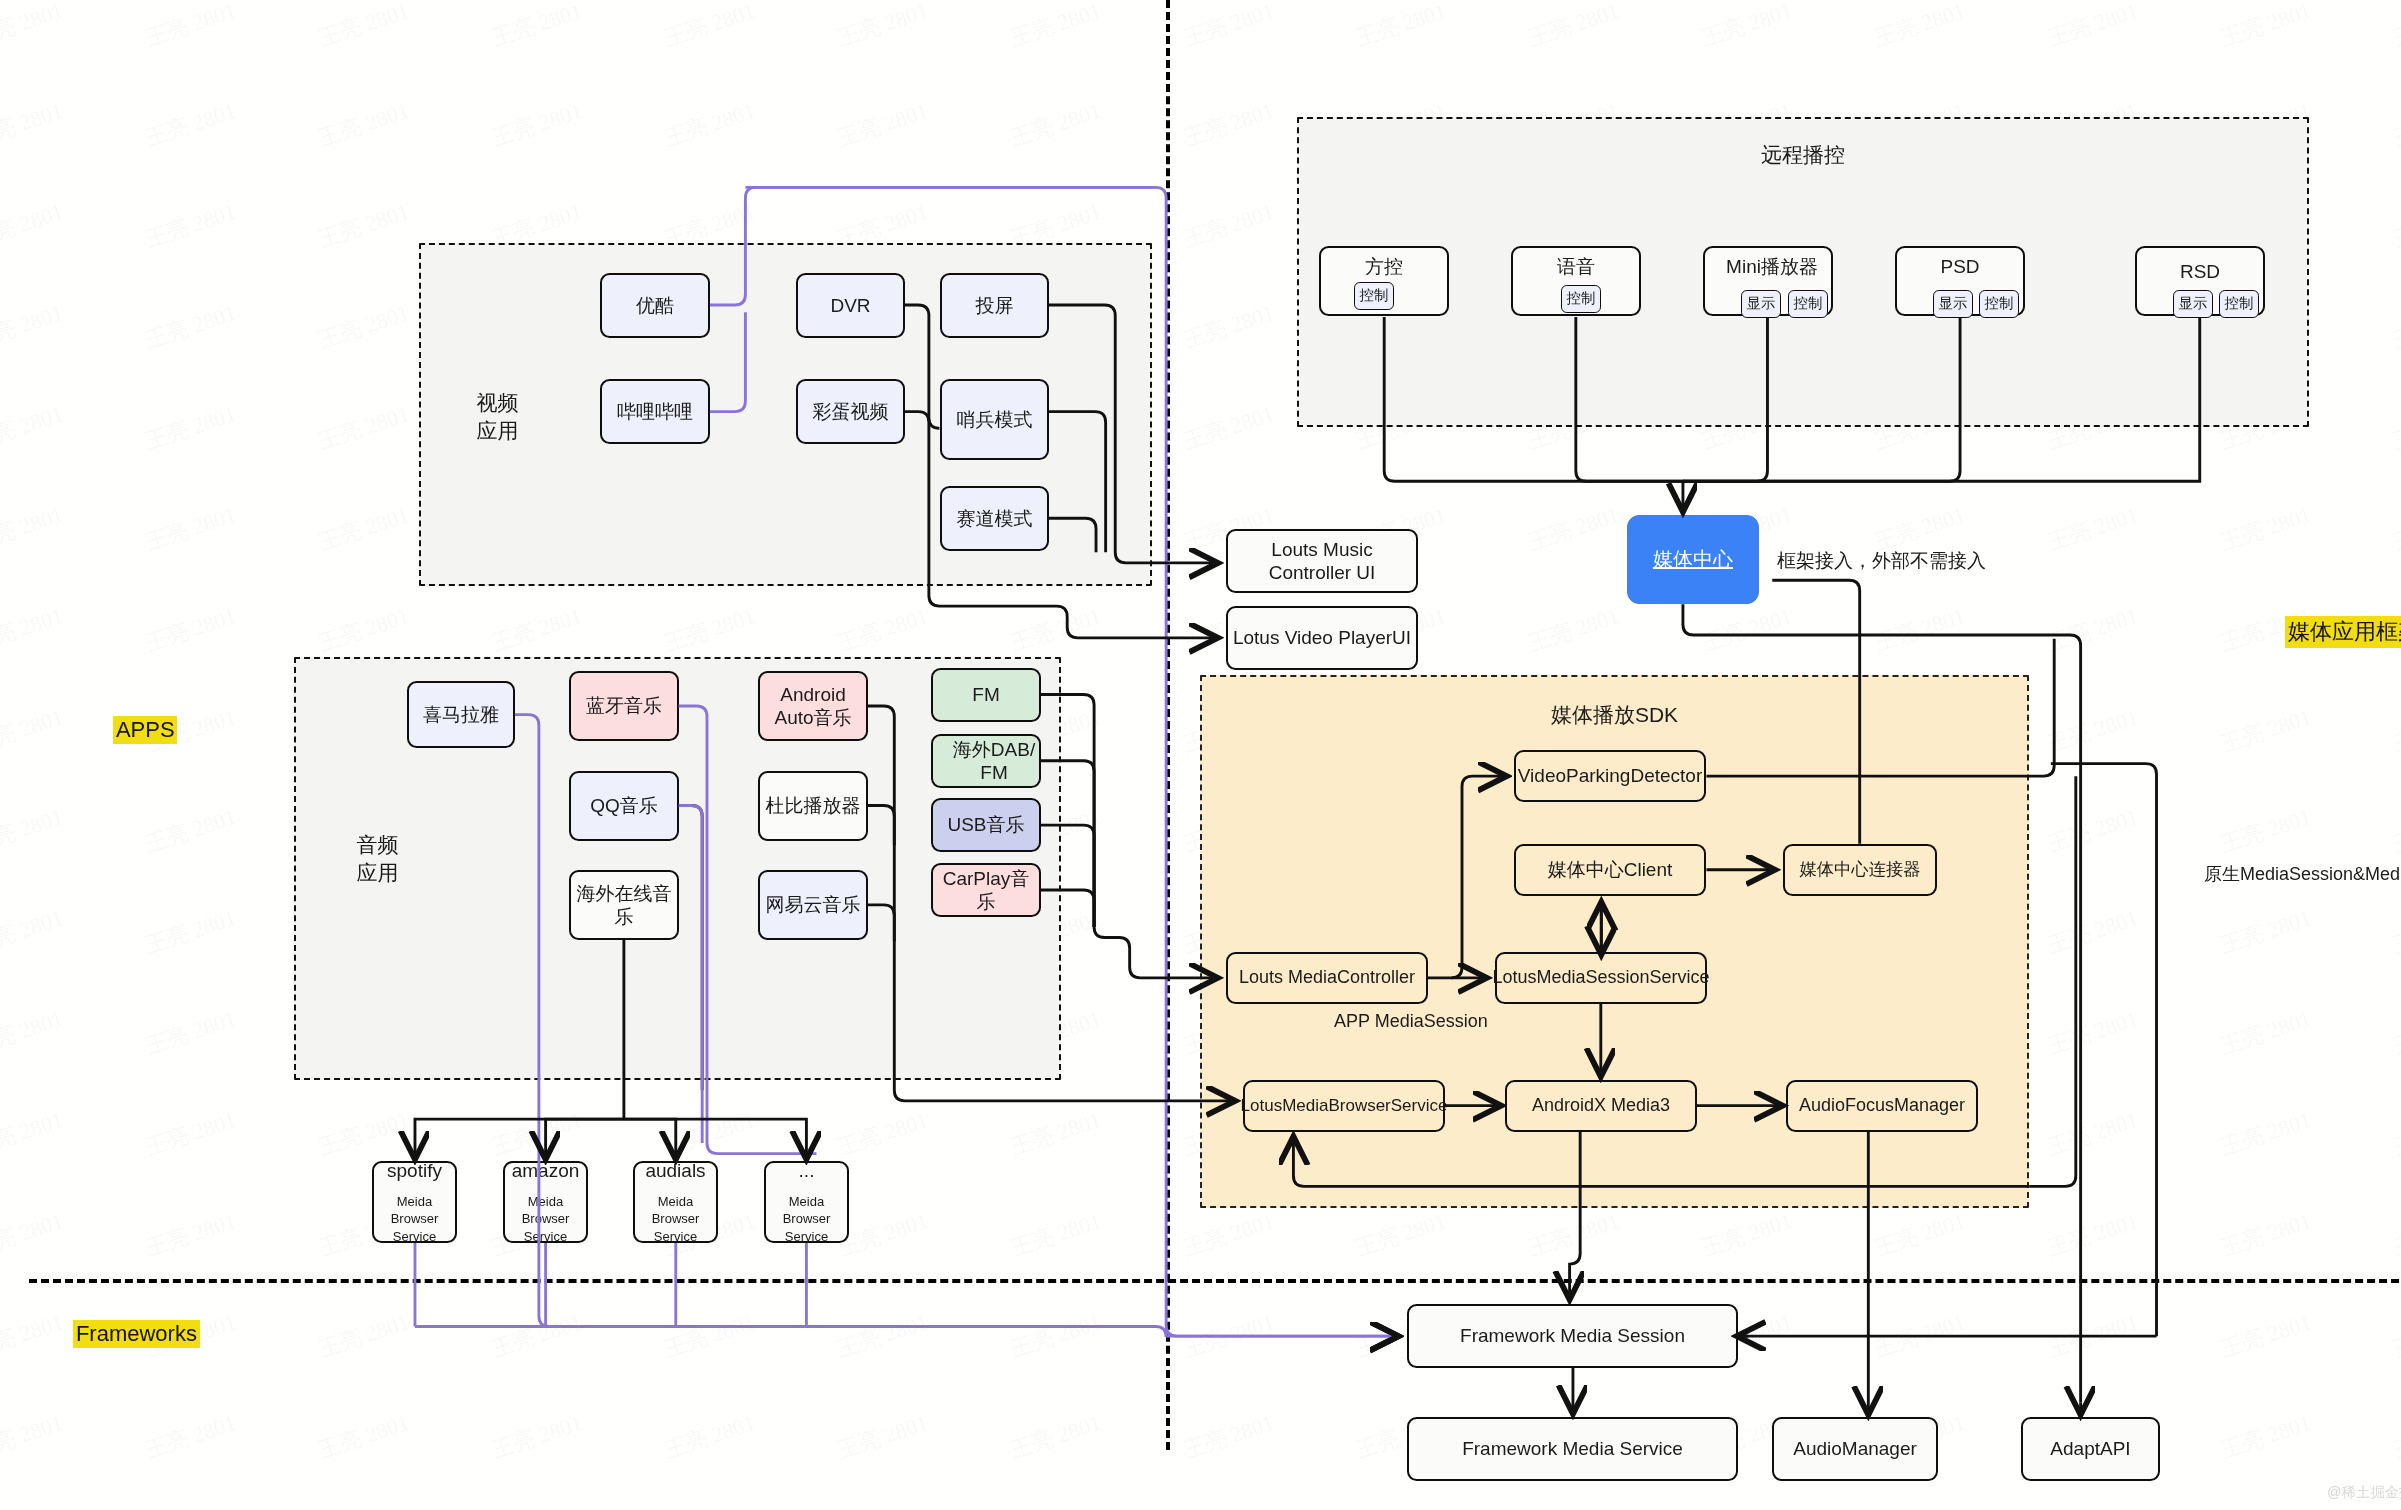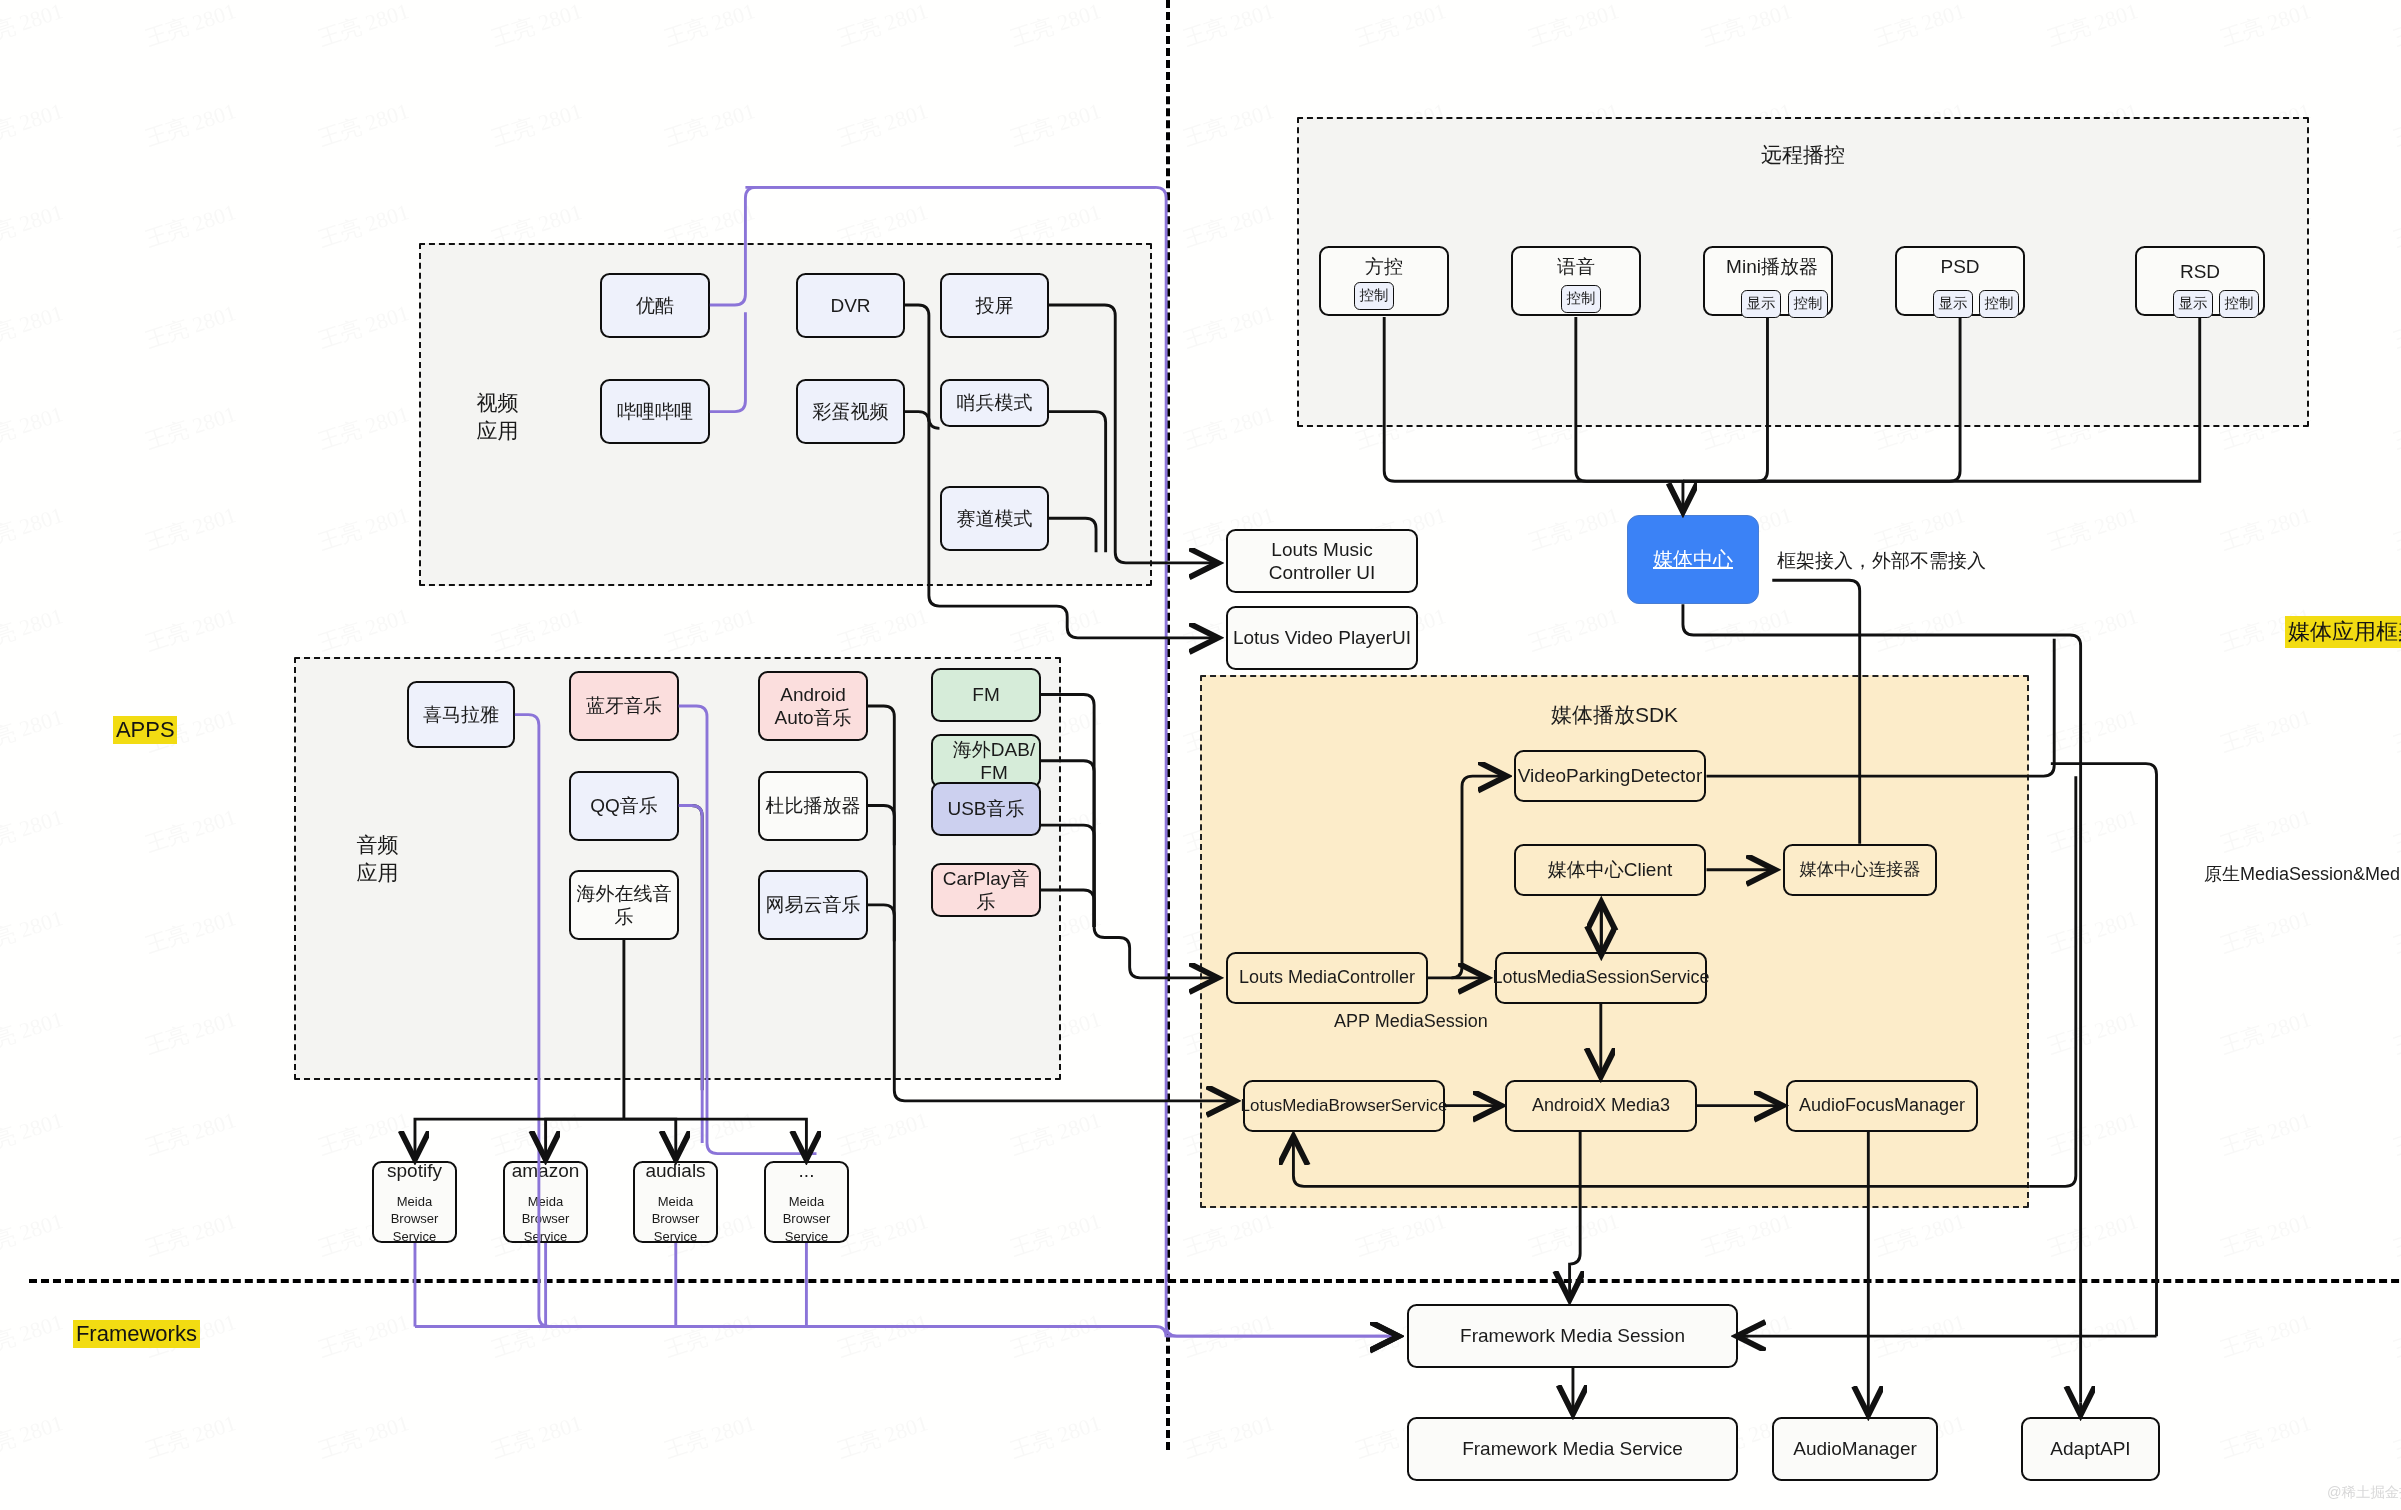--- a/index.html
+++ b/index.html
@@ -329,21 +329,21 @@
   <div class="abs node" style="left:796px;top:273px;width:109px;height:65px;">
     <span>DVR</span>
     </div>
   <div class="abs node" style="left:796px;top:379px;width:109px;height:65px;">
     <span>彩蛋视频</span>
     </div>
 
   <div class="abs node" style="left:940px;top:273px;width:109px;height:65px;">
     <span>投屏</span>
     </div>
-  <div class="abs node" style="left:940px;top:379px;width:109px;height:48px;">
+  <div class="abs node" style="left:940px;top:379px;width:109px;height:81px;">
     <span>哨兵模式</span>
     </div>
   <div class="abs node" style="left:940px;top:486px;width:109px;height:65px;">
     <span>赛道模式</span>
     </div>
 
   <div class="abs group" style="left:294px;top:657px;width:767px;height:423px;"></div>
   <div class="group-side-label" style="left:327px;top:831px;width:101px;">
     <div>音频</div>
     <div>应用</div>
@@ -372,21 +372,21 @@
   <div class="abs node" style="left:758px;top:870px;width:110px;height:70px;">
     <span>网易云音乐</span>
     </div>
 
   <div class="abs node green" style="left:931px;top:668px;width:110px;height:54px;">
     <span>FM</span>
     </div>
   <div class="abs node green" style="left:931px;top:734px;width:110px;height:54px;justify-content:flex-end;">
     <span>海外DAB/<br>FM</span>
     </div>
-  <div class="abs node periwinkle" style="left:931px;top:782px;width:110px;height:54px;">
+  <div class="abs node periwinkle" style="left:931px;top:798px;width:110px;height:54px;">
     <span>USB音乐</span>
     </div>
   <div class="abs node pink" style="left:931px;top:863px;width:110px;height:54px;">
     <span>CarPlay音乐</span>
     </div>
 
   <div class="abs node white stack" style="left:372px;top:1161px;width:85px;height:82px;">
     <span>spotify</span>
     <span class="sub">Meida Browser Service</span>
     </div>

